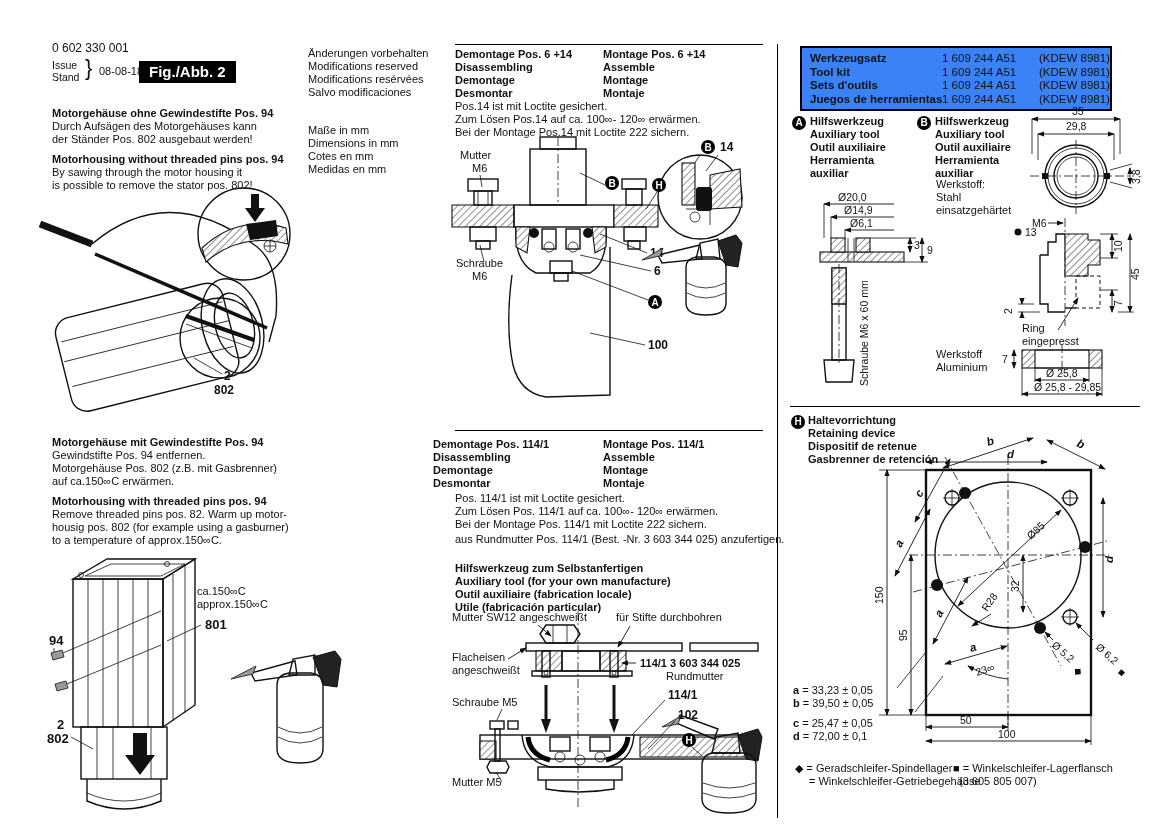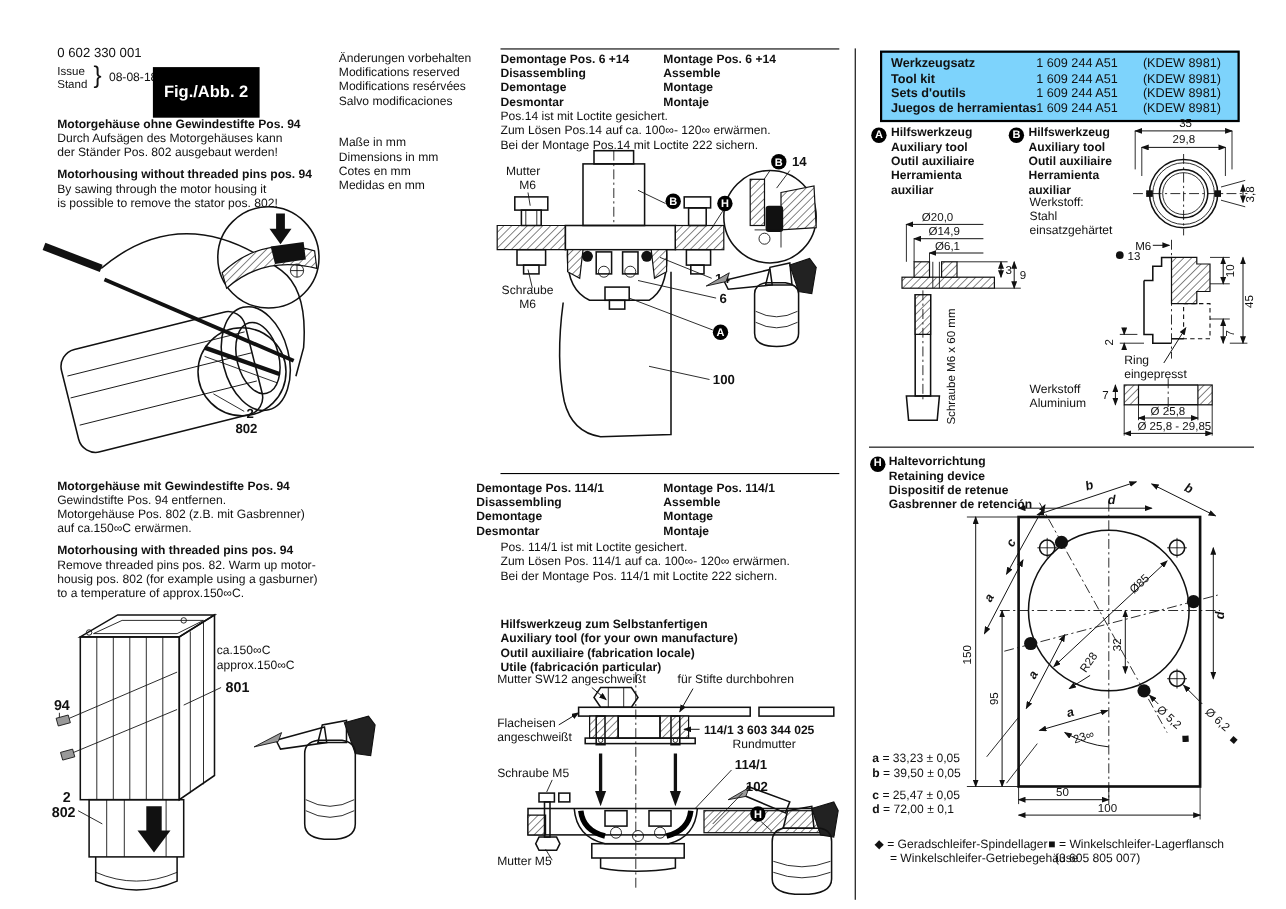--- a/index.html
+++ b/index.html
@@ -2,25 +2,25 @@
 <html><head>
 <meta charset="utf-8">
 <style>
   *{margin:0;padding:0;box-sizing:border-box}
   html,body{width:1169px;height:826px}
   body{position:relative;background:#fff;color:#111;font-family:"Liberation Sans","DejaVu Sans",sans-serif;overflow:hidden}
   .abs{position:absolute}
   .t{font-size:11px;line-height:13px;white-space:nowrap}
   .b{font-weight:700}
   .gap{margin-top:7px}
-  .figbox{background:#000;color:#fff;font-weight:700;font-size:15px;line-height:22px;padding:12px 10px;display:inline-block}
+  .figbox{background:#000;color:#fff;font-weight:700;font-size:15px;line-height:22px;padding:0 10px;display:inline-block}
   .badge{display:inline-block;width:14px;height:14px;border-radius:50%;background:#000;color:#fff;font-size:10px;line-height:14px;text-align:center;font-weight:700}
   .hr{position:absolute;height:1px;background:#000}
   .vr{position:absolute;width:1px;background:#000}
-  .kit{position:absolute;border:2px solid #000;padding:4px 15px 3px 8px;background:#7dd3fc}
+  .kit{position:absolute;border:2px solid #000;padding:4px 0 3px 8px;background:#3b82f6}
   .kitrow{display:flex;font-size:11.5px;line-height:13.5px;white-space:nowrap}
   .kitrow .l{width:132px;font-weight:700}
   .kitrow .n{width:97px;font-weight:400}
   svg{position:absolute;overflow:visible}
   svg text{font-family:"Liberation Sans","DejaVu Sans",sans-serif;fill:#111}
   svg .s{stroke:#111;fill:none;stroke-width:1.4}
   svg .s2{stroke:#111;fill:none;stroke-width:2.4}
   svg .thin{stroke:#111;fill:none;stroke-width:0.8}
   svg .f{fill:#111;stroke:none}
   svg .gy{fill:#999;stroke:#111;stroke-width:0.8}
@@ -296,20 +296,21 @@
   <div>Assemble</div>
   <div>Montage</div>
   <div>Montaje</div>
 </div>
 <div class="abs t" style="left:455px;top:492px">
   <div>Pos. 114/1 ist mit Loctite gesichert.</div>
   <div>Zum Lösen Pos. 114/1 auf ca. 100∞- 120∞ erwärmen.</div>
   <div>Bei der Montage Pos. 114/1 mit Loctite 222 sichern.</div>
 </div>
 <div class="abs t" style="left:455px;top:533px">
+  <div>aus Rundmutter Pos. 114/1 (Best. -Nr. 3 603 344 025) anzufertigen.</div>
 </div>
 <div class="abs t b" style="left:455px;top:562px">
   <div>Hilfswerkzeug zum Selbstanfertigen</div>
   <div>Auxiliary tool (for your own manufacture)</div>
   <div>Outil auxiliaire (fabrication locale)</div>
   <div>Utile (fabricación particular)</div>
 </div>
 
 <svg style="left:450px;top:603px" width="322" height="220" viewBox="0 0 322 220">
   <line x1="128" y1="8" x2="128" y2="205" class="cl"></line>

